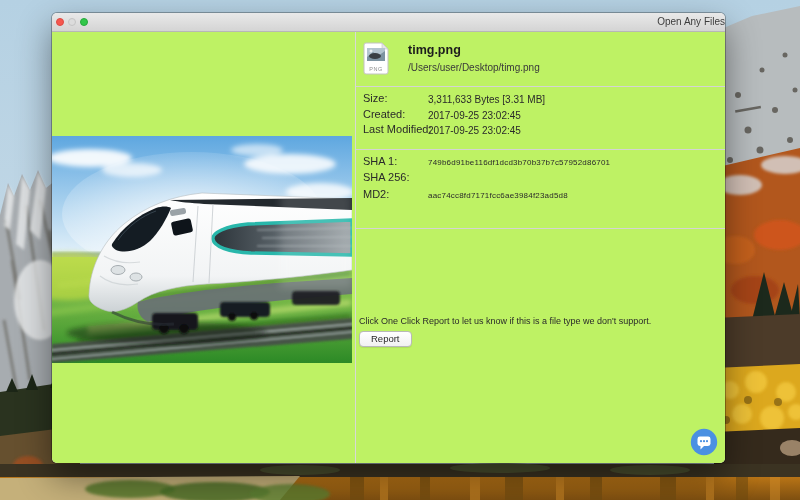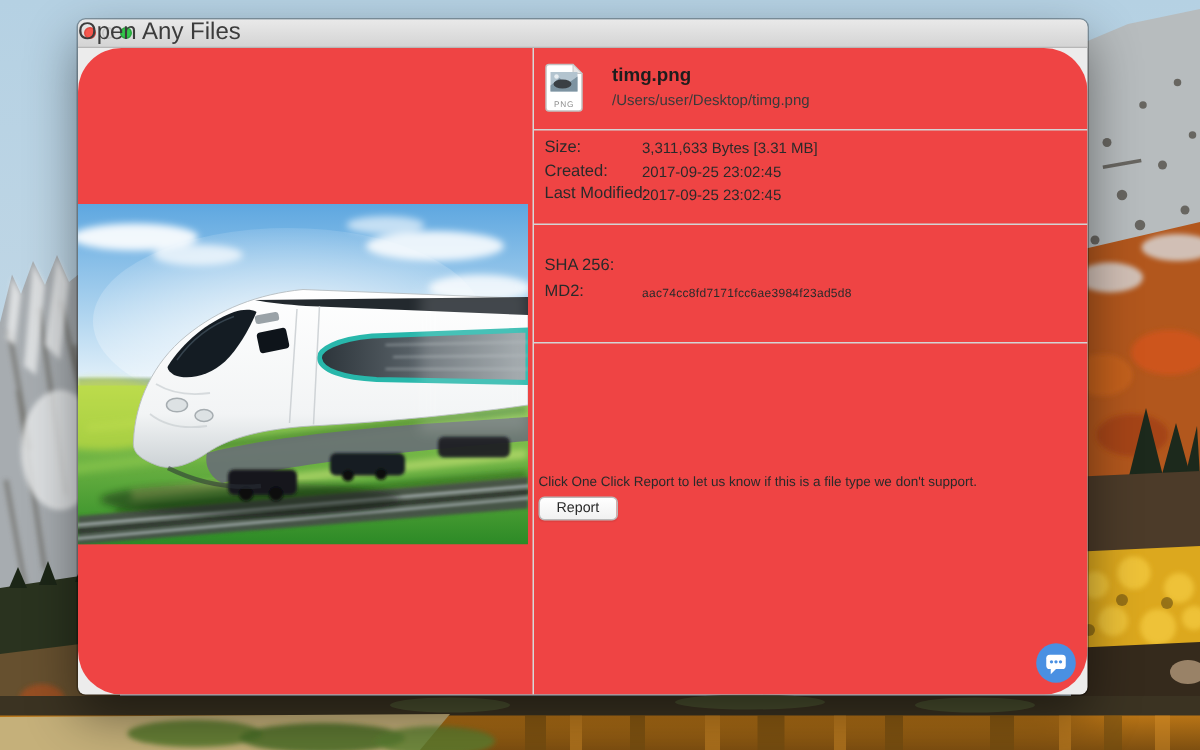--- a/index.html
+++ b/index.html
@@ -10,22 +10,22 @@
     border-radius:5px;background:#ececec;
     box-shadow:0 0 0 1px rgba(0,0,0,.28),0 14px 34px rgba(0,0,0,.45);
     overflow:hidden;}
   #titlebar{position:absolute;left:0;top:0;width:100%;height:18px;
     background:linear-gradient(#e9e9e9,#d4d4d4);border-bottom:1px solid #b7b7b7;}
   .tl{position:absolute;top:5px;width:8px;height:8px;border-radius:50%;box-sizing:border-box;}
   #tl-close{left:4px;background:#f6574e;border:1px solid #dd4a42;}
   #tl-min{left:16px;background:#dcdcdc;border:1px solid #c3c3c3;}
   #tl-zoom{left:28px;background:#32c749;border:1px solid #27a83c;}
   #wintitle{position:absolute;left:0;top:0;width:100%;height:18px;line-height:18px;
-    text-align:left;font-size:16px;color:#3c3c3c;}
-  #content{position:absolute;left:0;top:19px;width:673px;height:431px;background:#ef4444;border-radius:29px;}
+    text-align:right;font-size:10px;color:#3c3c3c;}
+  #content{position:absolute;left:0;top:19px;width:673px;height:431px;background:#bef264;}
   #preview-pane{position:absolute;left:0;top:0;width:303px;height:431px;border-right:1px solid #d8d8d8;}
   #train-photo{position:absolute;left:0;top:104px;width:300px;height:227px;display:block;}
   #details-pane{position:absolute;left:304px;top:0;width:369px;height:431px;}
   #file-icon{position:absolute;left:7px;top:10px;}
   #file-name{position:absolute;left:52px;top:11px;font-size:12.5px;font-weight:bold;color:#1d1d1d;}
   #file-path{position:absolute;left:52px;top:30px;font-size:10px;color:#3a3a3a;}
   .sep{position:absolute;left:0;width:369px;height:1px;background:#d4d4d4;}
   .row{position:absolute;left:0;width:369px;height:14px;white-space:nowrap;}
   .row .lbl{position:absolute;left:7px;top:0;font-size:11px;color:#2a2a2a;}
   .row .val{position:absolute;left:72px;top:2px;font-size:10px;color:#2a2a2a;}
@@ -291,20 +291,24 @@
         <span class="lbl">Created:</span>
         <span class="val">2017-09-25 23:02:45</span>
       </div>
       <div class="row" style="top:91px">
         <span class="lbl">Last Modified:</span>
         <span class="val">2017-09-25 23:02:45</span>
       </div>
 
       <div class="sep" style="top:117px"></div>
 
+      <div class="row hash" style="top:123px">
+        <span class="lbl">SHA 1:</span>
+        <span class="val">749b6d91be116df1dcd3b70b37b7c57952d86701</span>
+      </div>
       <div class="row hash" style="top:139px">
         <span class="lbl">SHA 256:</span>
       </div>
       <div class="row hash" style="top:156px">
         <span class="lbl">MD2:</span>
         <span class="val">aac74cc8fd7171fcc6ae3984f23ad5d8</span>
       </div>
 
       <div class="sep" style="top:196px"></div>
 

